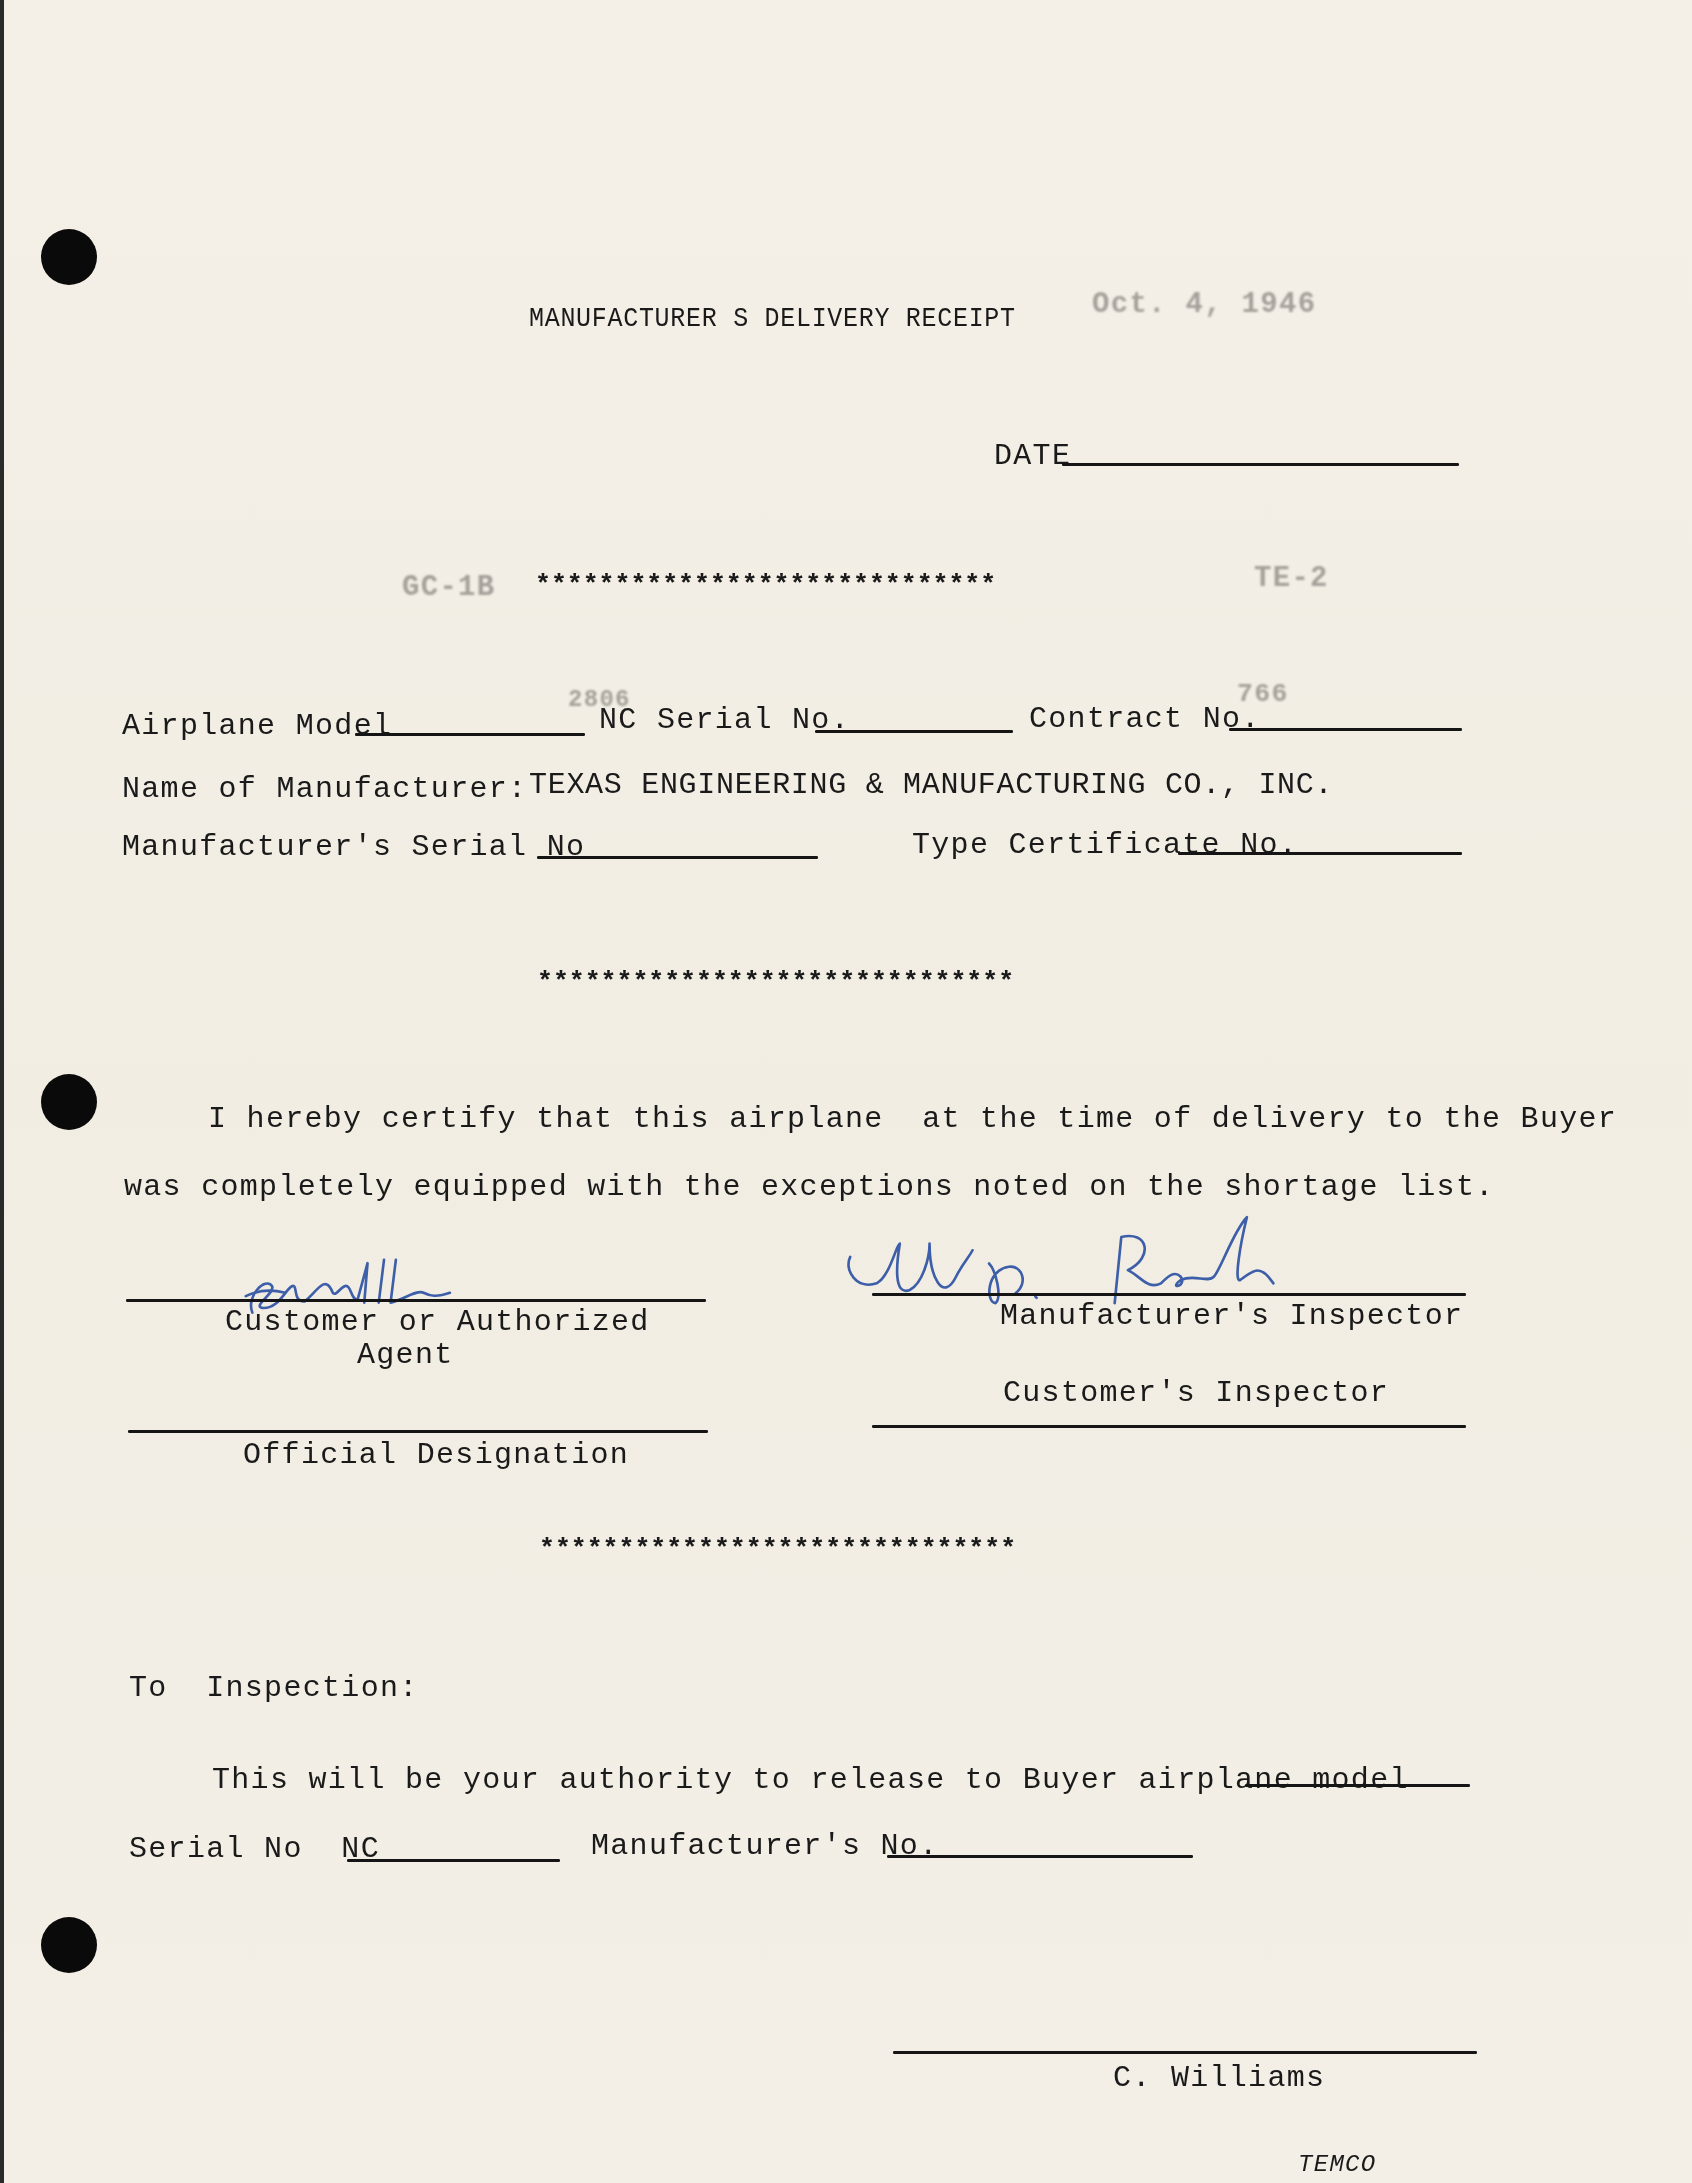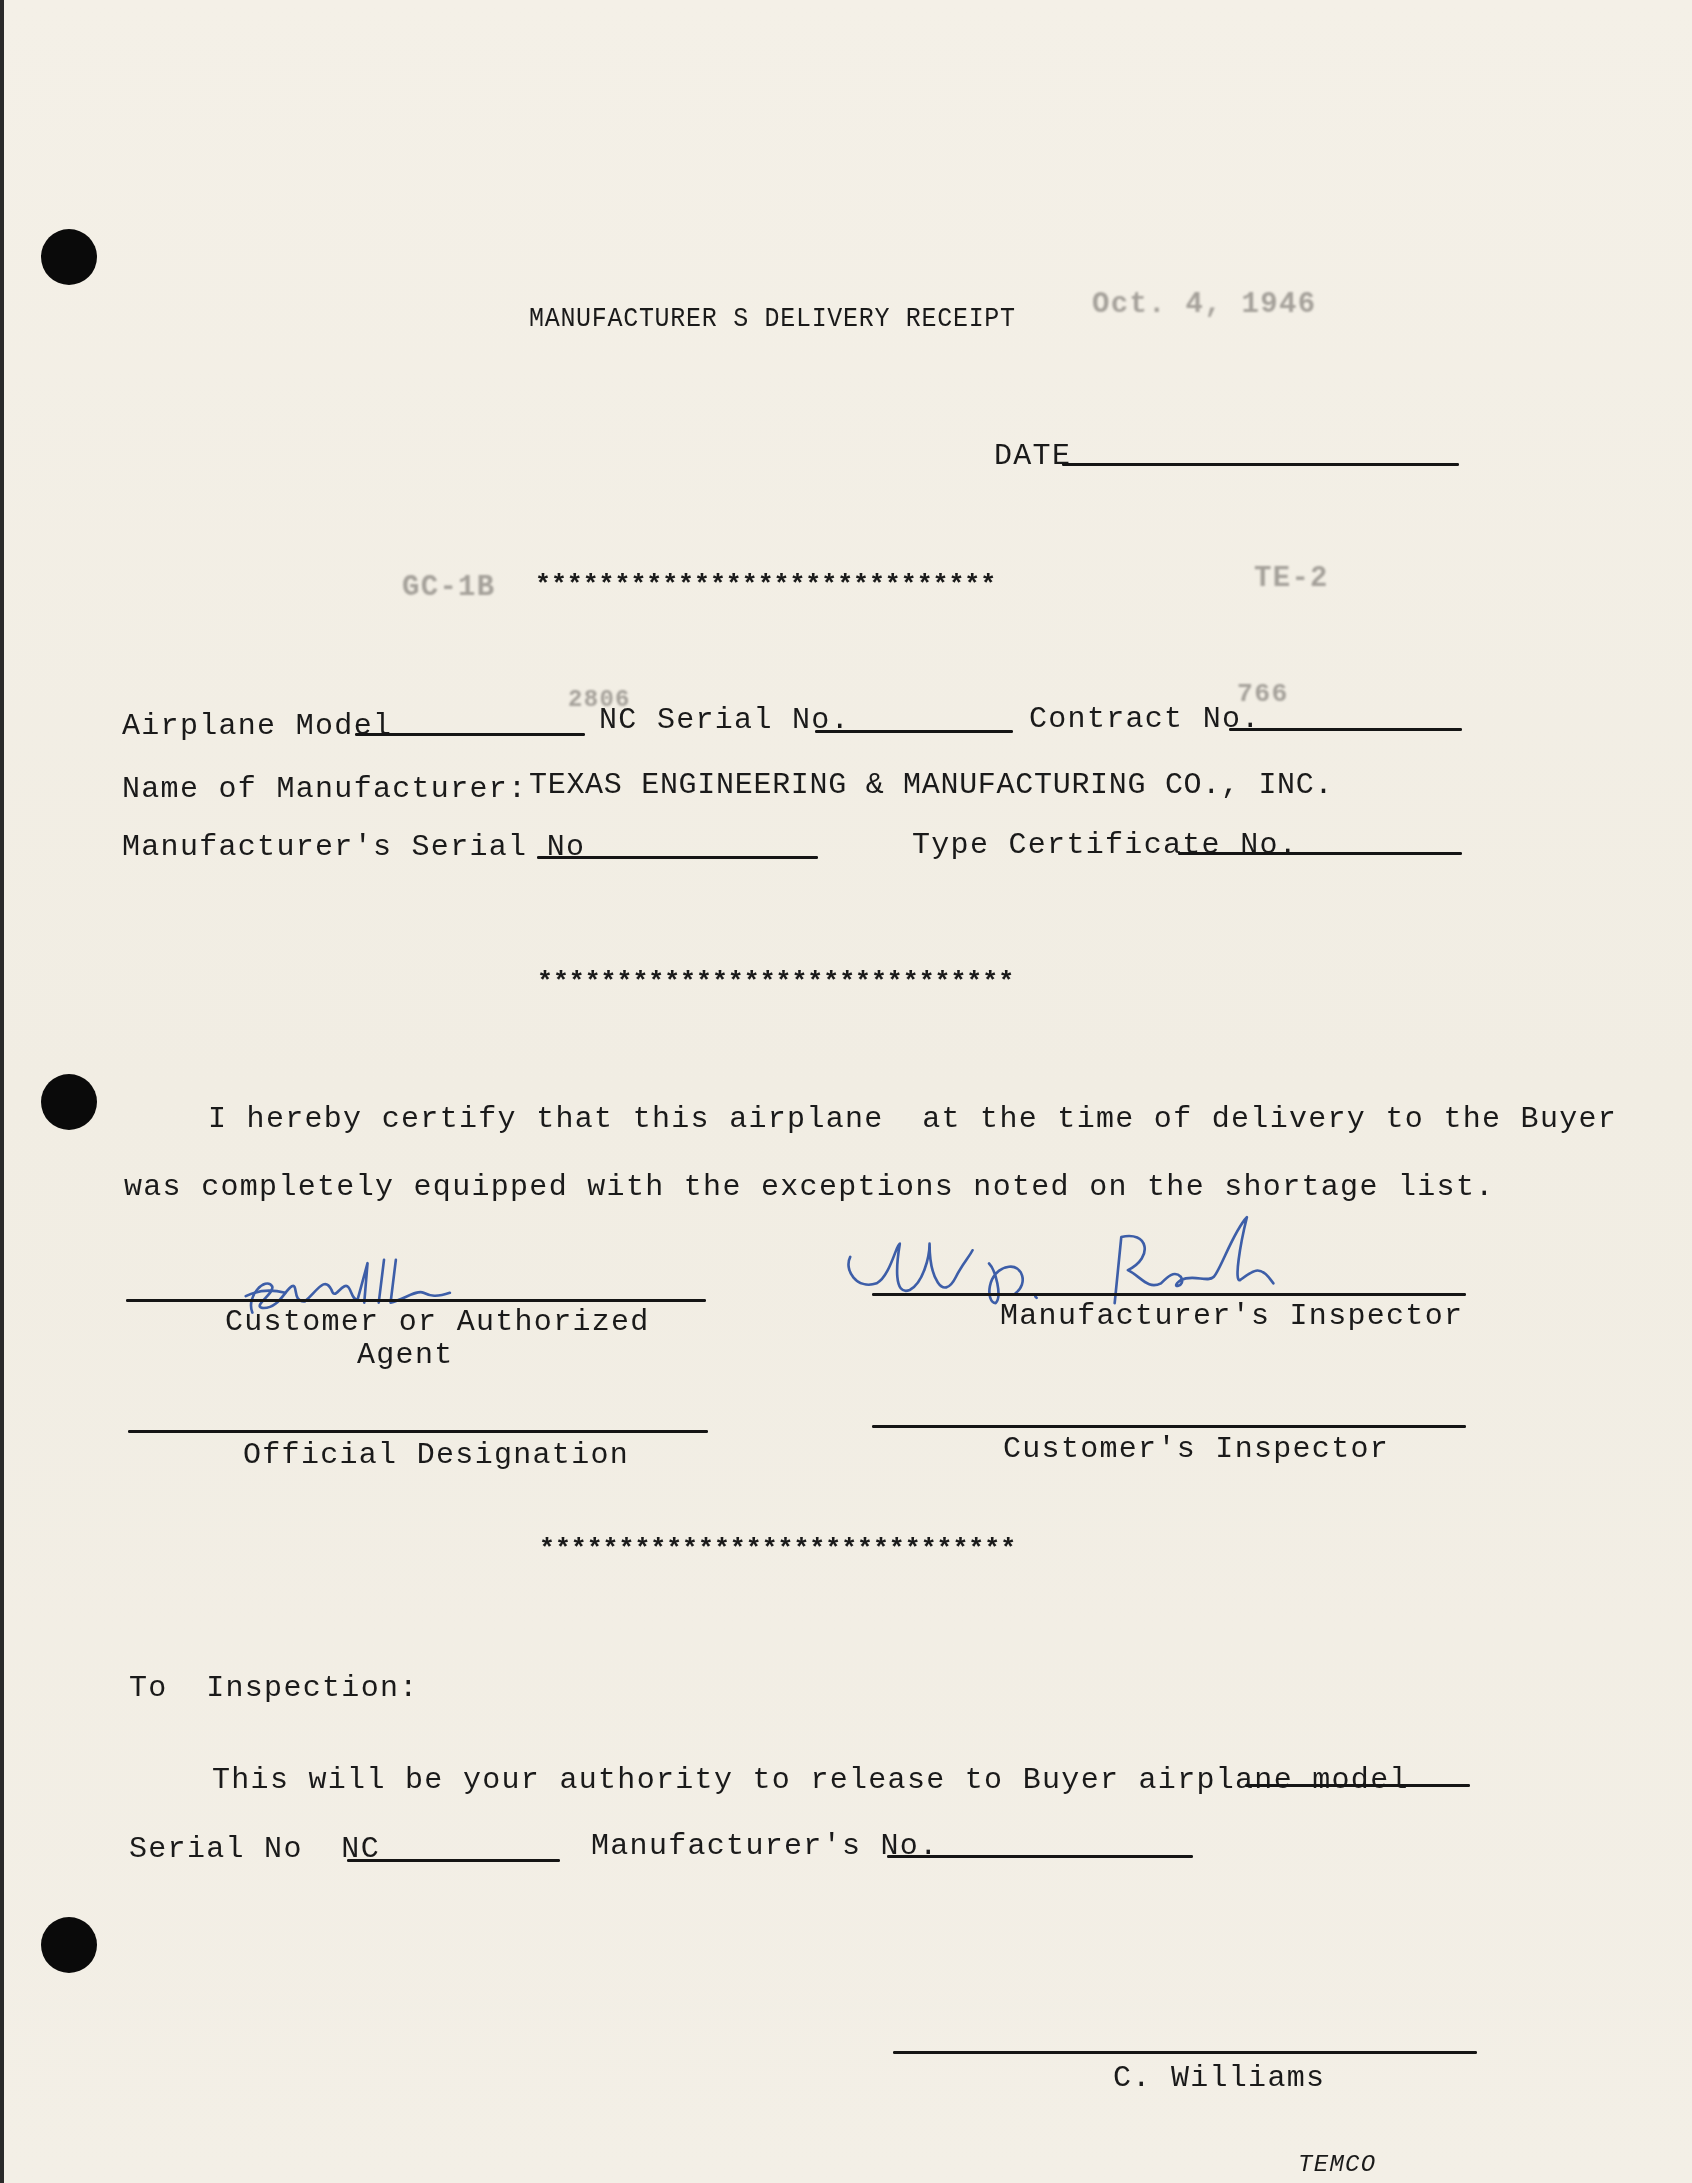--- a/index.html
+++ b/index.html
@@ -83,21 +83,21 @@
     <path d="M300 140 L 302 142"></path>
     <path d="M420 150 L 430 50 C 470 40, 480 80, 440 100 C 460 110, 470 130, 490 120 C 500 110, 510 100, 520 110 C 530 125, 500 130, 520 115 C 540 105, 560 120, 570 110 C 580 100, 600 40, 620 20 C 610 60, 600 120, 610 115 C 630 100, 640 90, 660 120"></path>
   </svg>
   <div class="line" style="left:872px;top:1293px;width:594px;"></div>
   <div class="abs type" style="left:1000px;top:1301px;">Manufacturer's Inspector</div>
 
   <div class="line" style="left:128px;top:1430px;width:580px;"></div>
   <div class="abs type" style="left:243px;top:1440px;">Official Designation</div>
 
   <div class="line" style="left:872px;top:1425px;width:594px;"></div>
-  <div class="abs type" style="left:1003px;top:1434px;">Customer's Inspector</div>
+  <div class="abs type" style="left:1003px;top:1378px;">Customer's Inspector</div>
 
   <div class="abs stars" style="left:539px;top:1534px;">******************************</div>
 
   <div class="abs type" style="left:129px;top:1673px;">To  Inspection:</div>
   <div class="abs type" style="left:212px;top:1765px;">This will be your authority to release to Buyer airplane model</div>
   <div class="line" style="left:1245px;top:1784px;width:225px;"></div>
 
   <div class="abs type" style="left:129px;top:1834px;">Serial No  NC</div>
   <div class="line" style="left:347px;top:1859px;width:213px;"></div>
   <div class="abs type" style="left:591px;top:1831px;">Manufacturer's No.</div>

